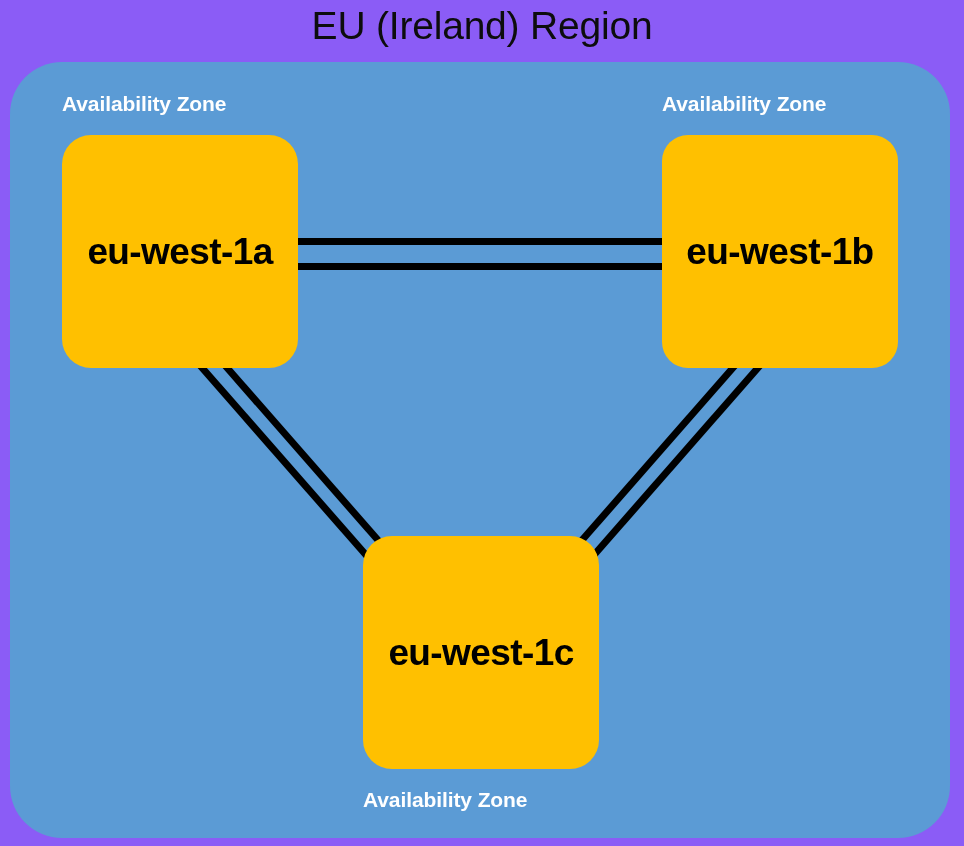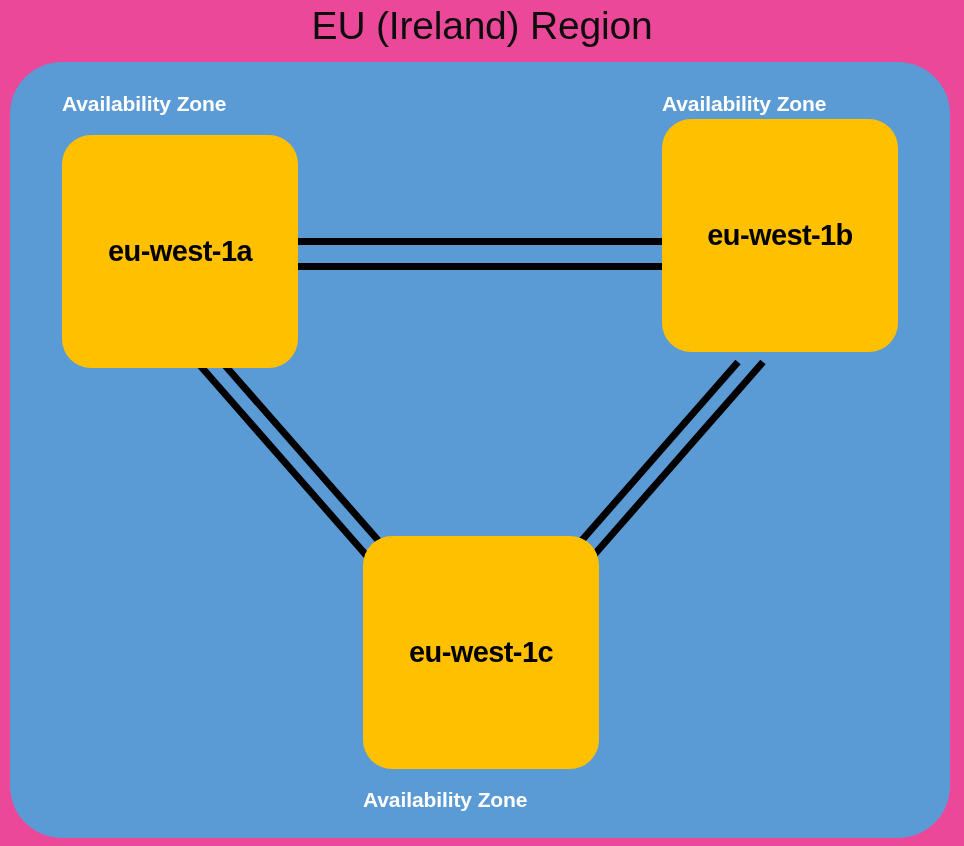--- a/index.html
+++ b/index.html
@@ -12,21 +12,21 @@
     width: 964px;
     height: 846px;
     font-family: "Liberation Sans", sans-serif;
     overflow: hidden;
   }
 
   #diagram-root {
     position: relative;
     width: 964px;
     height: 846px;
-    background: #ec4899;
+    background: #8b5cf6;
   }
 
   
   #region-title {
     position: absolute;
     left: 0;
     top: 4px;
     width: 964px;
     text-align: center;
     font-size: 39px;
@@ -75,36 +75,36 @@
   .az-box {
     position: absolute;
     background: #FFC000;
     border-radius: 29px;
     display: flex;
     align-items: center;
     justify-content: center;
   }
 
   .az-name {
-    font-size: 29px;
+    font-size: 37px;
     font-weight: bold;
     color: #000000;
     white-space: nowrap;
     letter-spacing: -0.6px;
   }
 
   
   #az-group-a { left: 62px;  top: 92px;  width: 236px; height: 276px; }
   #az-group-a .az-caption { top: 0; left: 0; }
   #az-group-a .az-box     { top: 43px; left: 0; width: 236px; height: 233px; }
 
   
   #az-group-b { left: 662px; top: 92px;  width: 236px; height: 276px; }
   #az-group-b .az-caption { top: 0; left: 0; }
-  #az-group-b .az-box     { top: 27px; left: 0; width: 236px; height: 233px; }
+  #az-group-b .az-box     { top: 43px; left: 0; width: 236px; height: 233px; border-radius: 26px; }
 
   
   #az-group-c { left: 363px; top: 536px; width: 200px; height: 276px; }
   #az-group-c .az-caption { bottom: 0; left: 0; }
   #az-group-c .az-box     { top: 0; left: 0; width: 236px; height: 233px; }
 </style>
 </head>
 <body>
 
 <div id="diagram-root">

